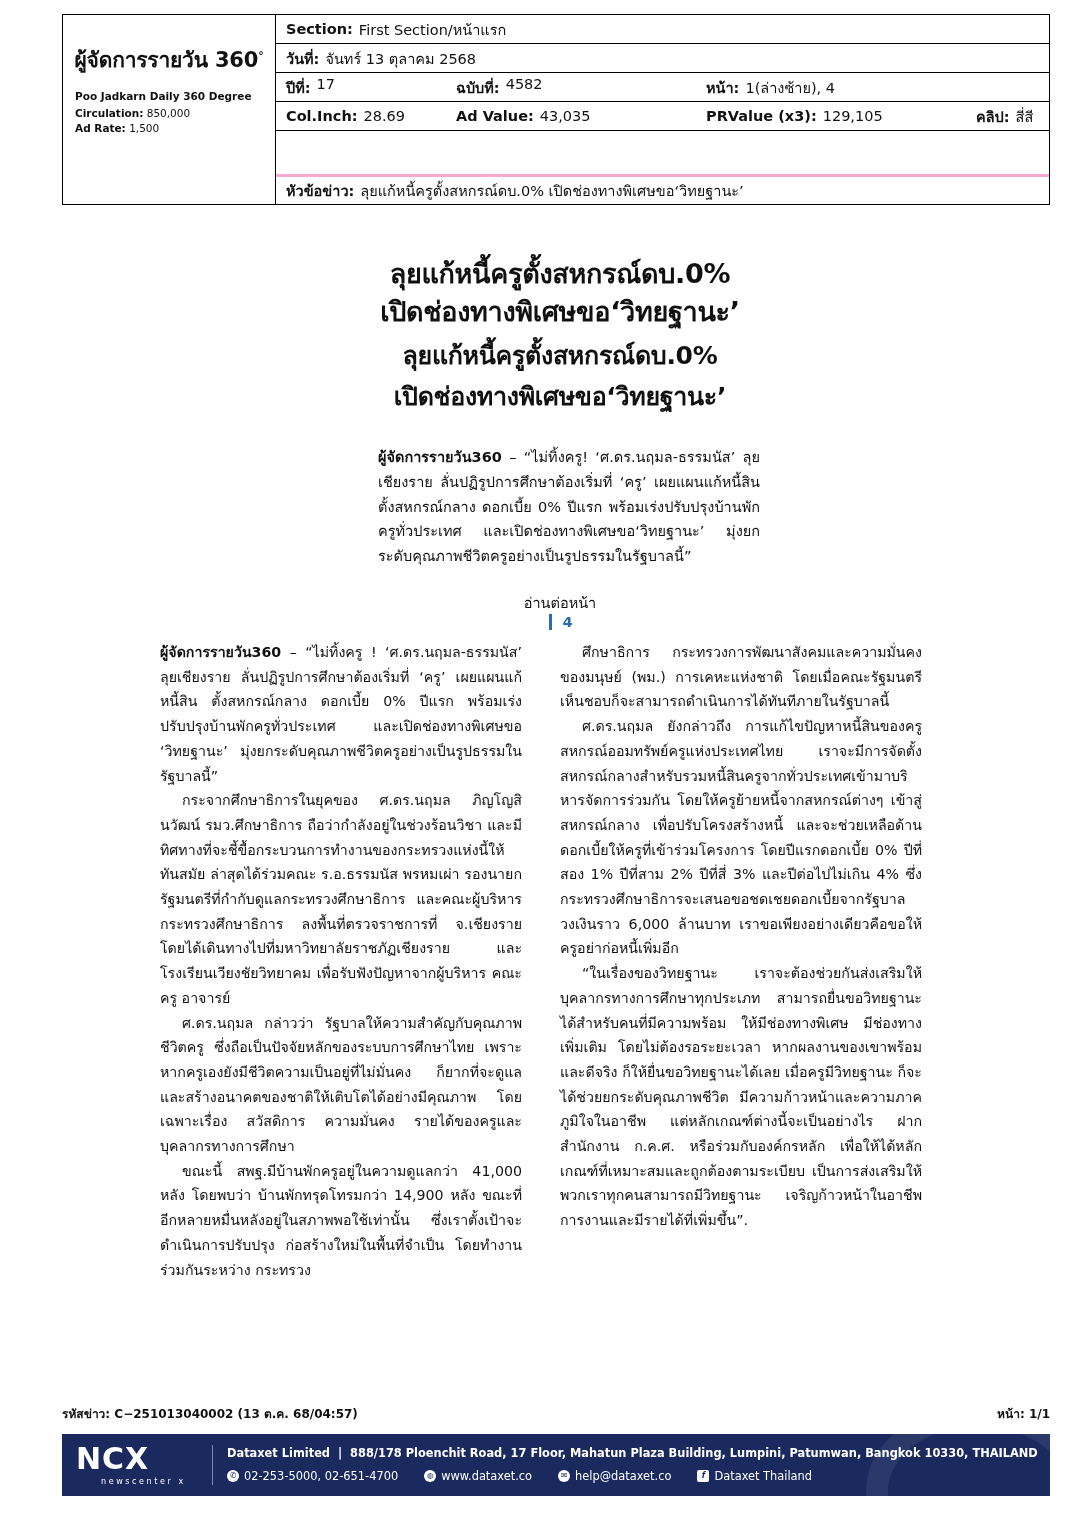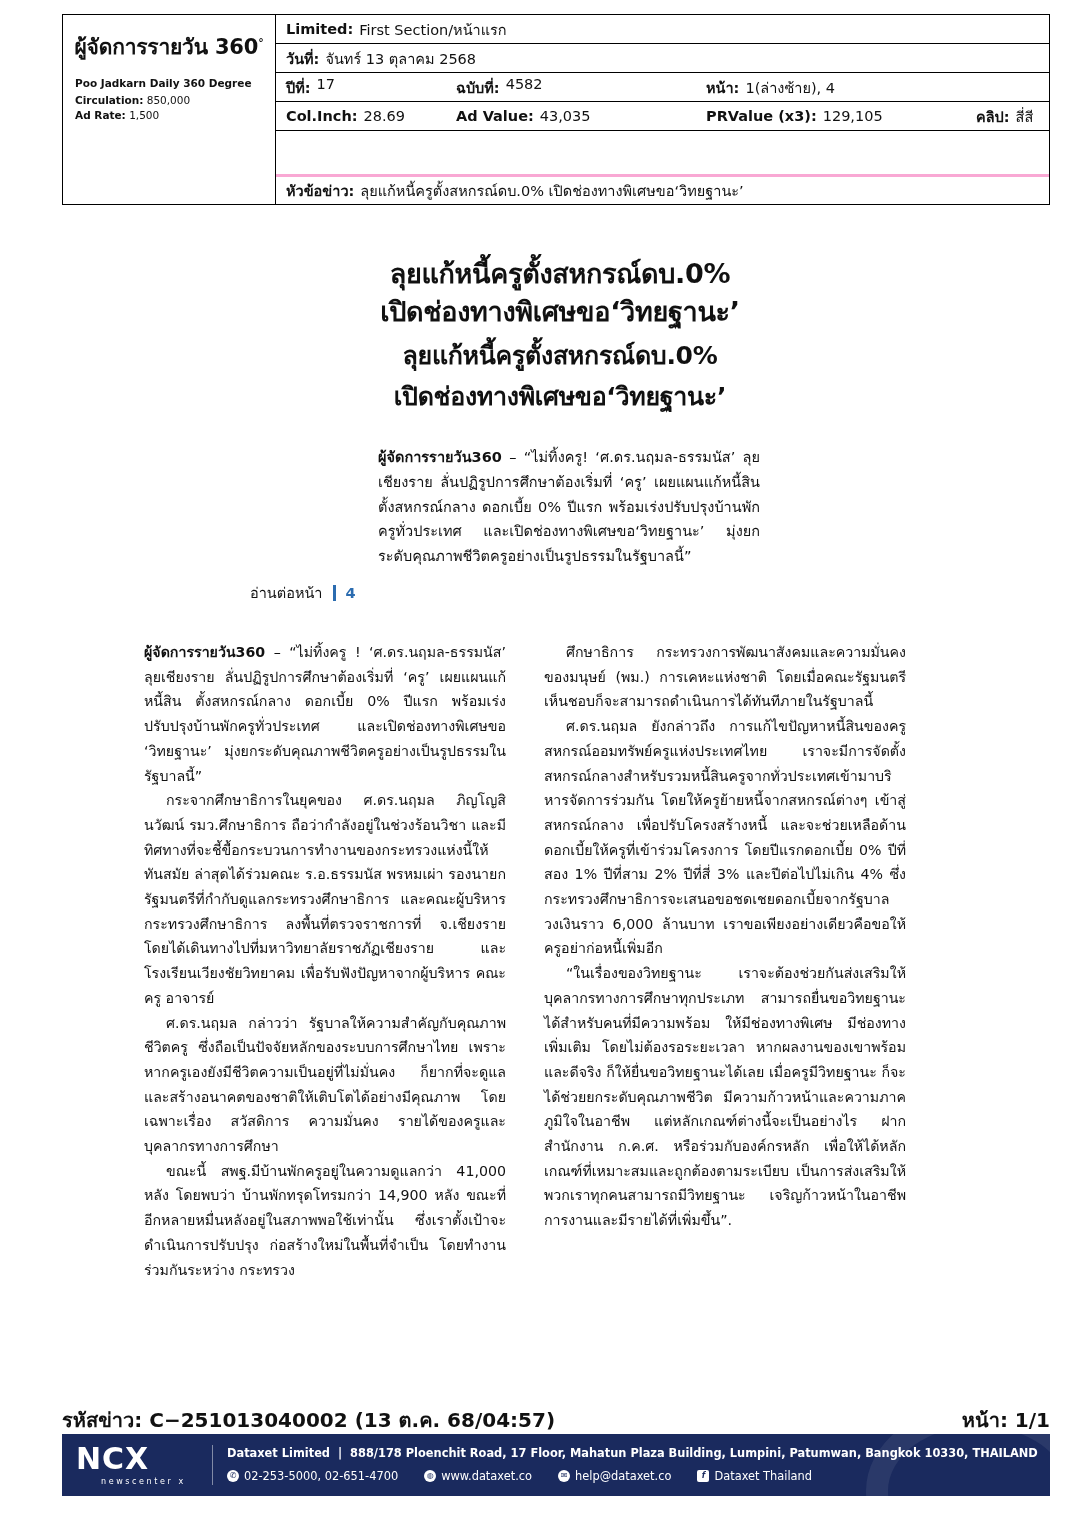--- a/index.html
+++ b/index.html
@@ -33,21 +33,21 @@
   }
   .brand-cell {
     width: 200px;
     padding: 8px 6px 6px 6px !important;
     text-align: center;
   }
   .brand-title {
     font-size: 21px;
     font-weight: bold;
     letter-spacing: -0.2px;
-    margin-top: 7px;
+    margin-top: 20px;
     margin-bottom: 14px;
     white-space: nowrap;
   }
   .brand-title sup {
     font-size: 11px;
     vertical-align: super;
   }
   .brand-sub {
     font-size: 10.5px;
     font-weight: bold;
@@ -107,36 +107,37 @@
     margin-top: 30px;
     margin-left: 128px;
     width: 382px;
     font-size: 14.5px;
     line-height: 1.72;
     text-align: justify;
   }
   .lead .src { font-weight: bold; }
   .contd {
     display: flex;
-    justify-content: flex-start;
+    justify-content: space-between;
     align-items: center;
-    margin-top: 12px;
+    margin-top: 22px;
     font-size: 14.5px;
+    flex-direction: column;
   }
   .contd .pg {
     border-left: 3px solid #2b6cb0;
     padding: 0 8px 0 10px;
     margin-left: 10px;
     color: #2b6cb0;
     font-weight: bold;
   }
 
   .columns {
     position: absolute;
-    left: 144px;
+    left: 160px;
     top: 640px;
     width: 762px;
     display: flex;
     gap: 38px;
   }
   .col {
     width: 362px;
     font-size: 14.2px;
     line-height: 1.74;
     text-align: justify;
@@ -146,21 +147,21 @@
   .col p .src { font-weight: bold; }
 
   
   .footer-code {
     position: absolute;
     left: 62px;
     top: 1404px;
     width: 988px;
     display: flex;
     justify-content: space-between;
-    font-size: 20px;
+    font-size: 12px;
     font-weight: bold;
     align-items: flex-end;
   }
   .footer-bar {
     position: absolute;
     left: 62px;
     top: 1434px;
     width: 988px;
     height: 62px;
     background: #1a2a5e;
@@ -233,21 +234,21 @@
       <tr>
     <td class="brand-cell" rowspan="4">
       <div class="brand-title"><span>ผู้จัดการรายวัน 360</span><sup>°</sup></div>
       <div class="brand-sub">Poo Jadkarn Daily 360 Degree</div>
       <div class="brand-line"><b>Circulation:</b> <span>850,000</span></div>
       <div class="brand-line"><b>Ad Rate:</b> <span>1,500</span></div>
     </td>
     <td class="meta-cell">
 
       <div class="meta-row">
-        <span class="lbl">Limited:</span>
+        <span class="lbl">Section:</span>
         <span class="val">First Section/หน้าแรก</span>
       </div>
 
       <div class="meta-row">
         <span class="lbl">วันที่:</span>
         <span class="val">จันทร์ 13 ตุลาคม 2568</span>
       </div>
 
       <div class="meta-row">
         <span class="mf c1">

